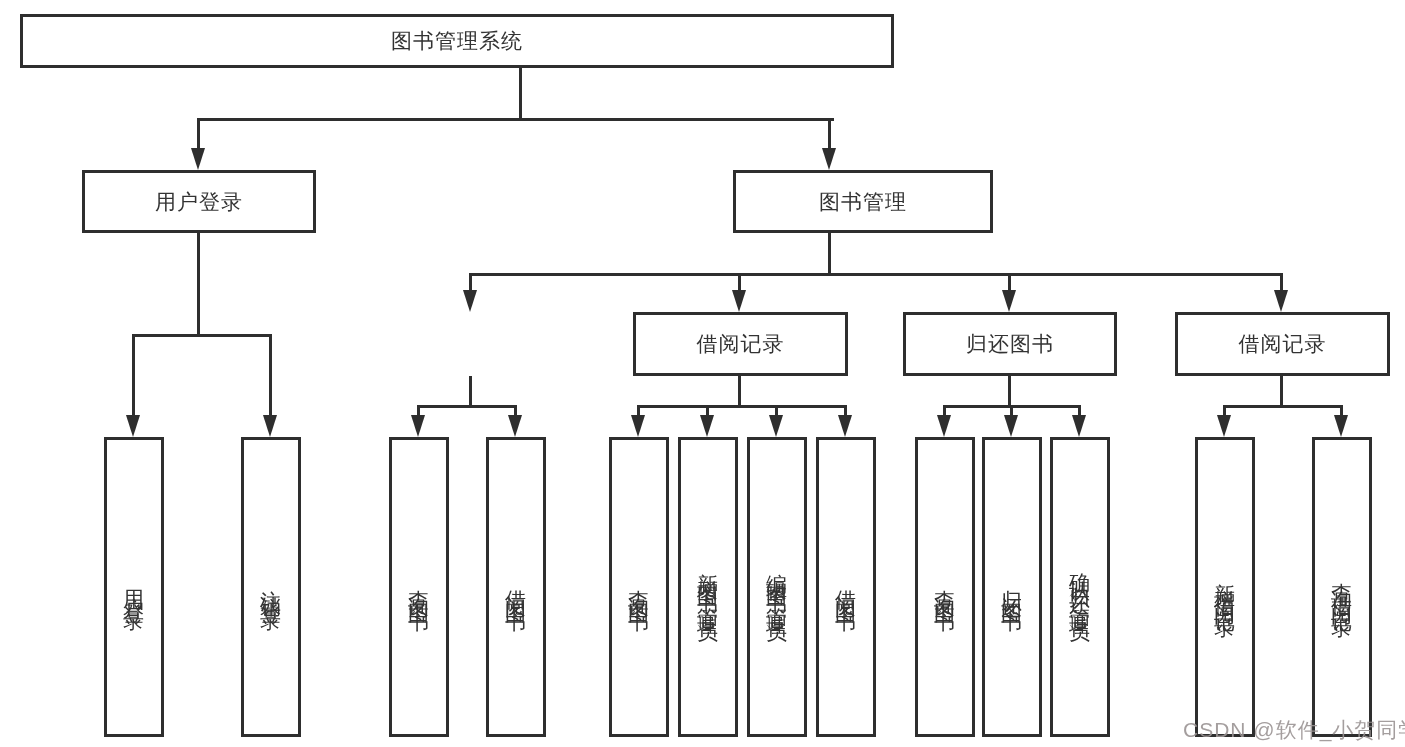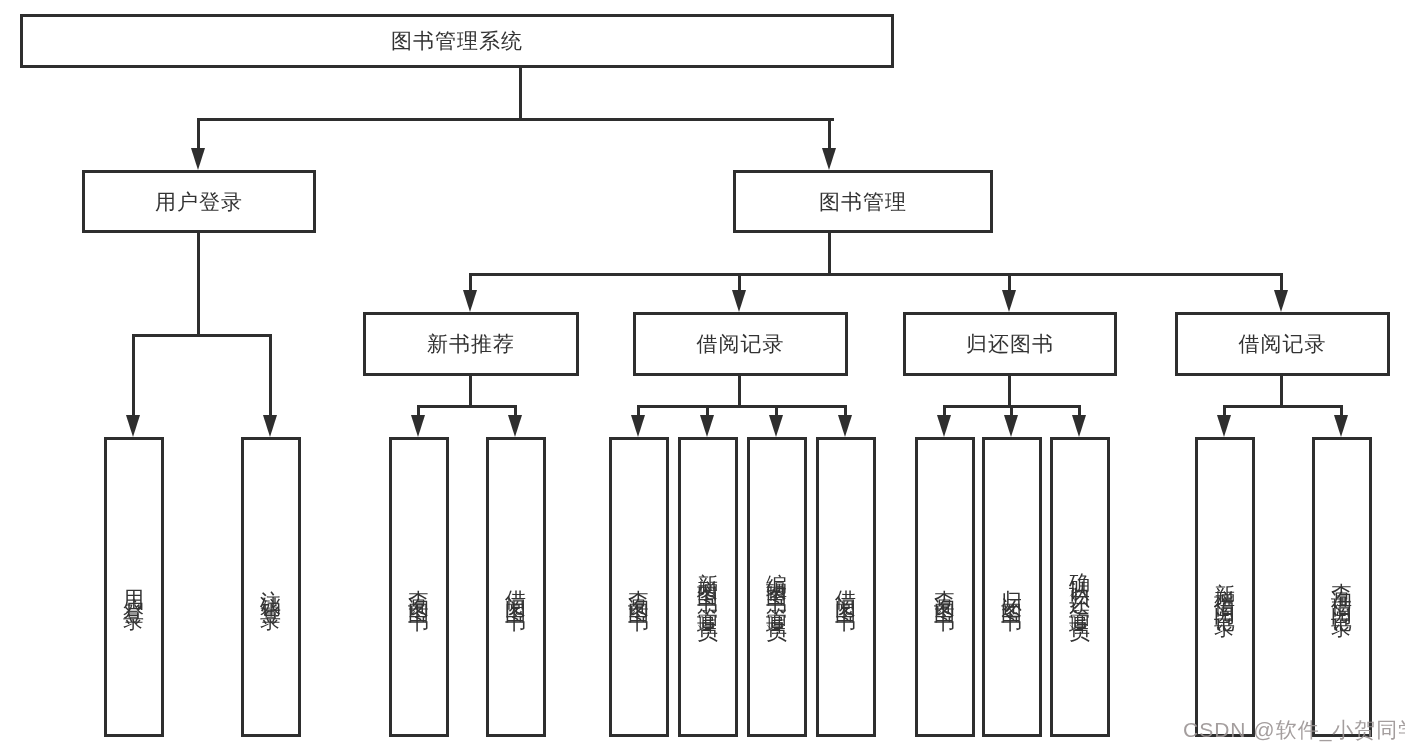--- a/index.html
+++ b/index.html
@@ -66,23 +66,20 @@
   <div class="hl" style="left:469px;top:273px;width:814px;"></div>
   <div class="vl" style="left:469px;top:273px;height:22px;"></div>
   <div class="ah" style="left:463px;top:290px;"></div>
   <div class="vl" style="left:738px;top:273px;height:22px;"></div>
   <div class="ah" style="left:732px;top:290px;"></div>
   <div class="vl" style="left:1008px;top:273px;height:22px;"></div>
   <div class="ah" style="left:1002px;top:290px;"></div>
   <div class="vl" style="left:1280px;top:273px;height:22px;"></div>
   <div class="ah" style="left:1274px;top:290px;"></div>
 
-  <div class="hbox" style="left:363px;top:312px;width:216px;height:64px;">
-    <span>新书推荐</span>
-  </div>
   <div class="hbox" style="left:633px;top:312px;width:215px;height:64px;">
     <span>借阅记录</span>
   </div>
   <div class="hbox" style="left:903px;top:312px;width:214px;height:64px;">
     <span>归还图书</span>
   </div>
   <div class="hbox" style="left:1175px;top:312px;width:215px;height:64px;text-align:center;">
     <span>借阅记录</span>
   </div>
 

